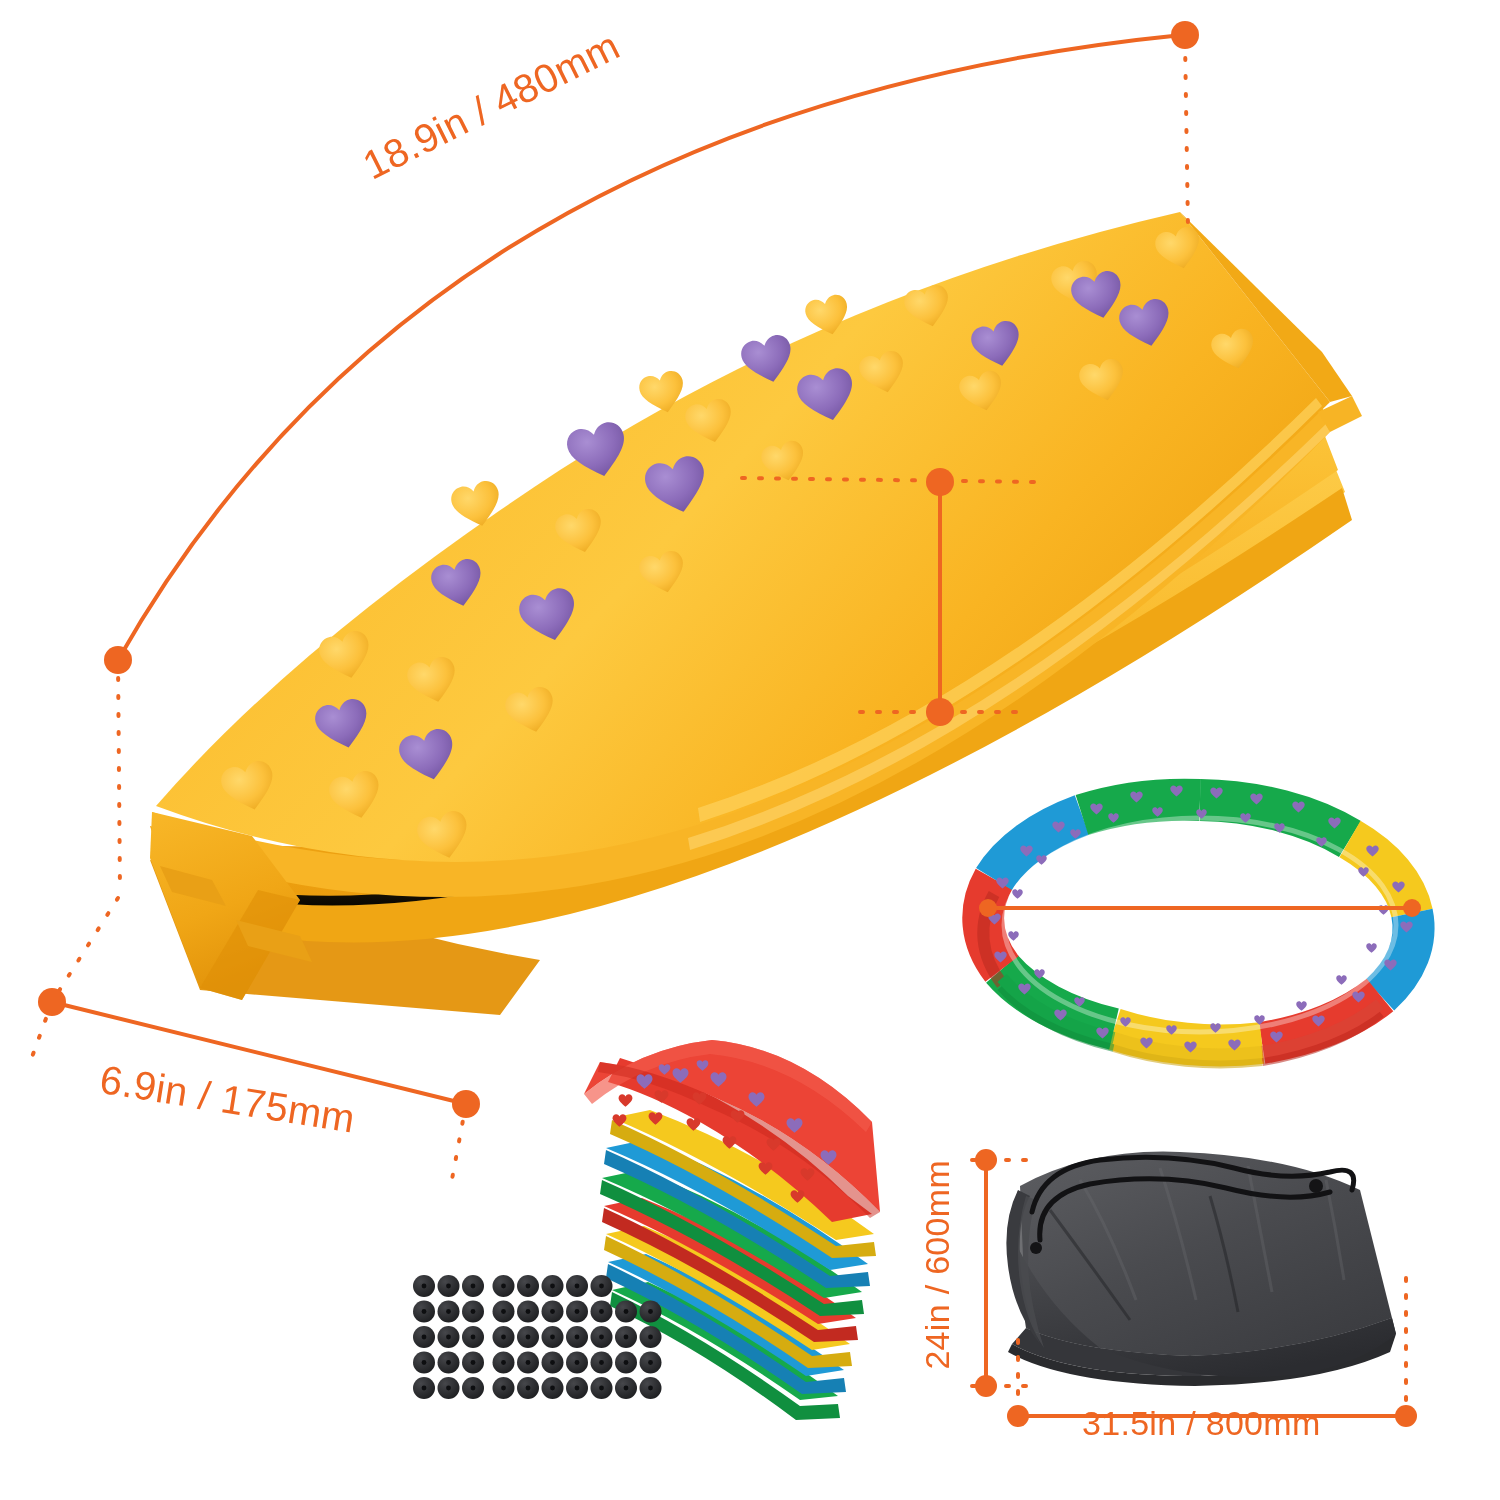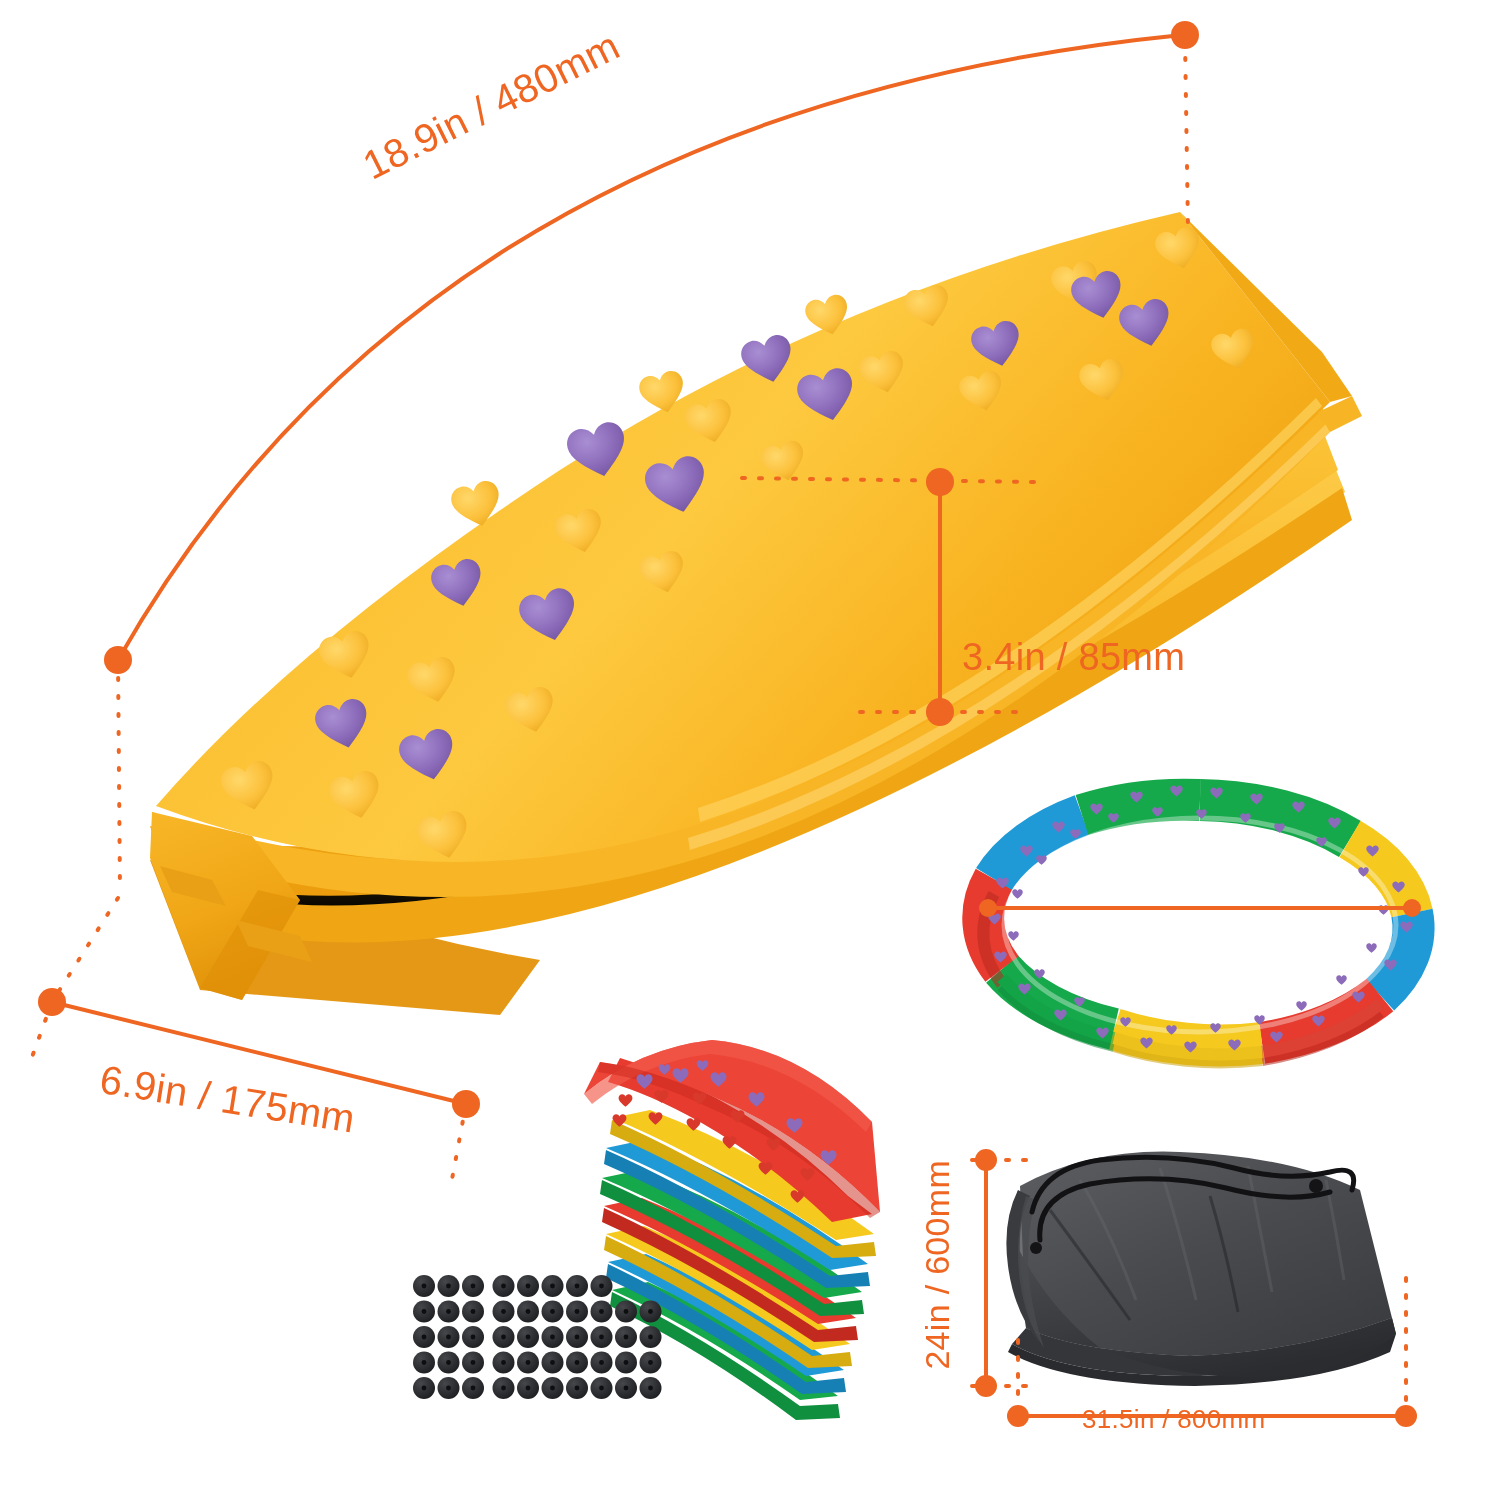--- a/index.html
+++ b/index.html
@@ -60,21 +60,21 @@
     left: 918px;
     top: 1160px;
     font-size: 34px;
     transform: rotate(-90deg);
     transform-origin: left top;
     transform: rotate(-90deg) translate(-100%, 0);
   }
   #lbl-800 {
     left: 1082px;
     top: 1404px;
-    font-size: 26px;
+    font-size: 34px;
   }
 </style>
 </head>
 <body>
 
 <div id="stage">
 
   <svg class="layer" viewBox="0 0 1500 1500">
     <defs>
 
@@ -569,21 +569,20 @@
       <circle cx="1412" cy="908" r="9"></circle>
       <circle cx="986" cy="1160" r="11"></circle>
       <circle cx="986" cy="1386" r="11"></circle>
       <circle cx="1018" cy="1416" r="11"></circle>
       <circle cx="1406" cy="1416" r="11"></circle>
     </g>
   </svg>
 
   <div class="dim-label" id="lbl-480">18.9in / 480mm</div>
 
-  <div class="dim-label" id="lbl-85">3.4in / 85mm</div>
 
   <div class="dim-label" id="lbl-175">6.9in / 175mm</div>
 
 
   <div class="dim-label" id="lbl-600">24in / 600mm</div>
 
   <div class="dim-label" id="lbl-800">31.5in / 800mm</div>
 
 </div>
 

